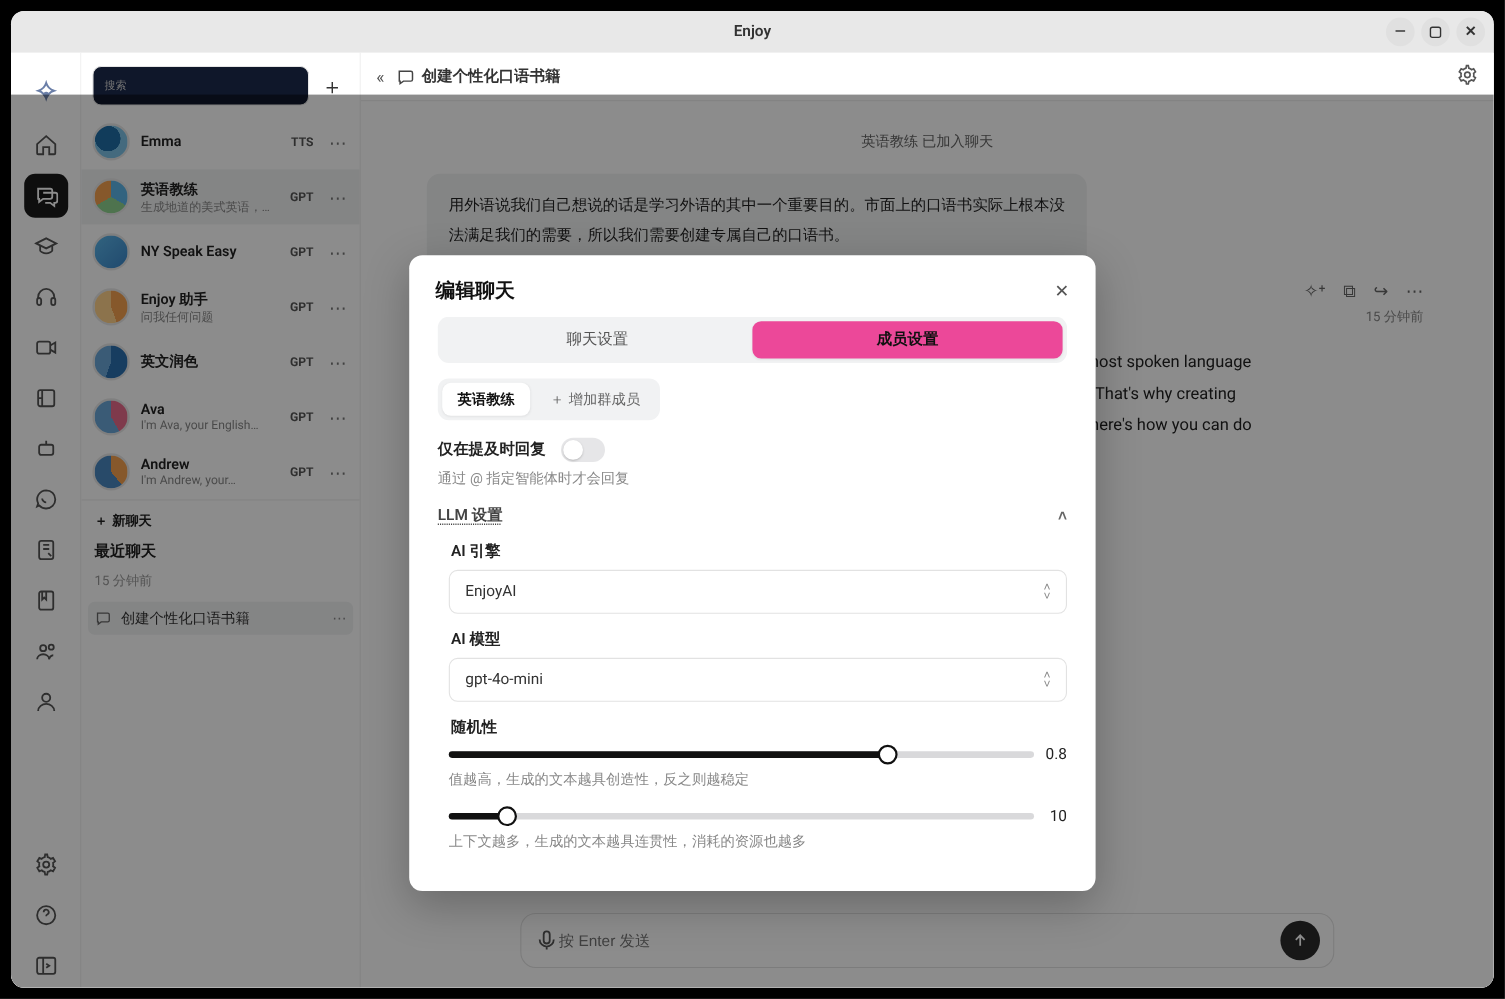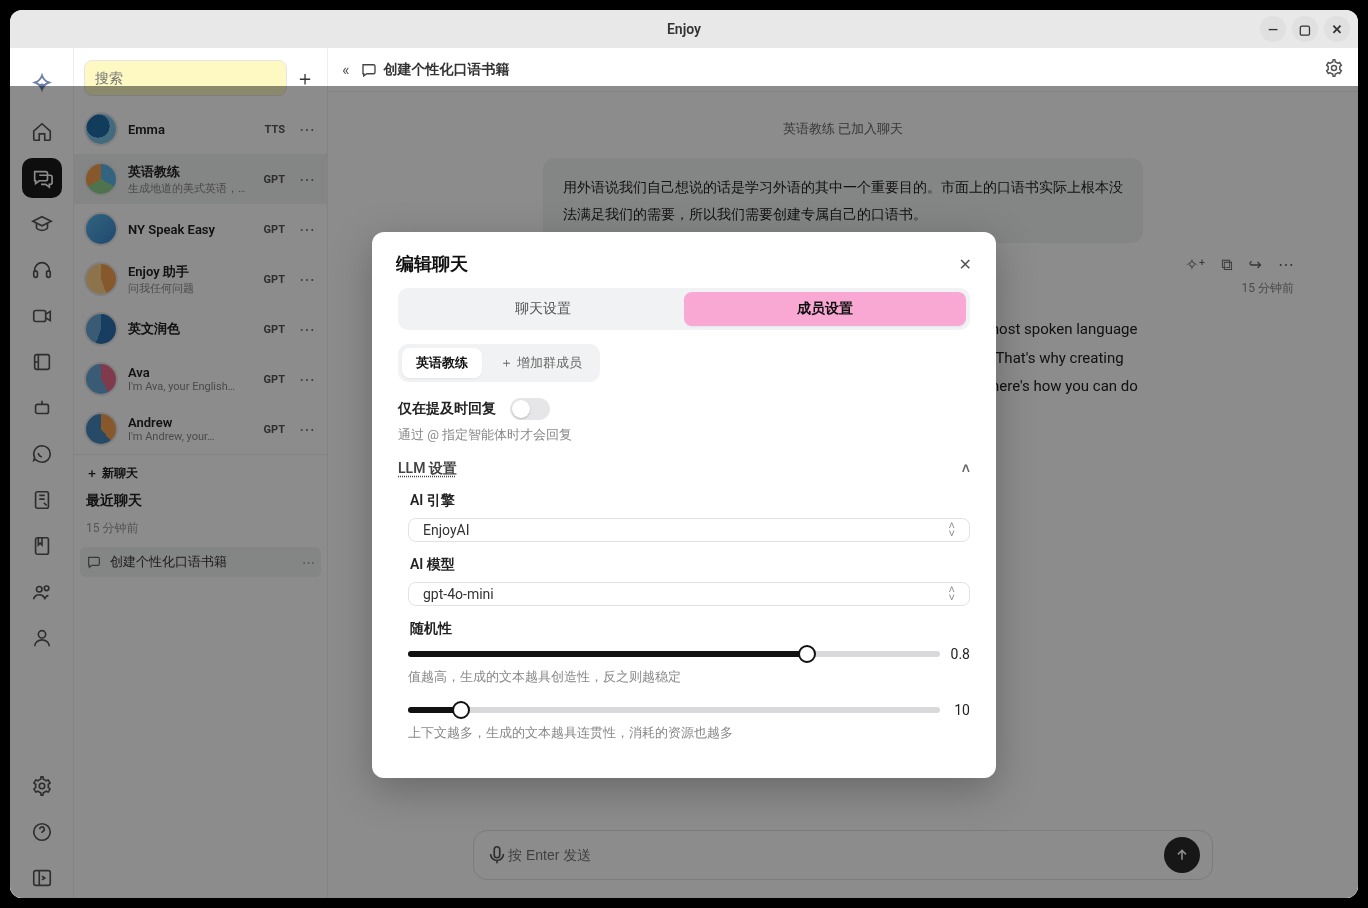--- a/index.html
+++ b/index.html
@@ -53,21 +53,21 @@
   .rail-spacer { flex: 1; }
   .rail svg { width: 22px; height: 22px; }
   .logo svg { width: 28px; height: 28px; }
   .sidebar {
     width: 254px; background: #fff; border-right: 1px solid #eee;
     display: flex; flex-direction: column;
   }
   .search-row { display: flex; padding: 12px 10px 8px; gap: 6px; align-items: center; }
   .search-input {
     flex: 1; height: 36px; border: 1px solid #e5e5e5; border-radius: 8px;
-    padding: 0 10px; font-size: 14px; background: #fef9c3; color: #888;
+    padding: 0 10px; font-size: 10px; background: #0f172a; color: #888;
   }
   .plus-btn {
     width: 30px; height: 30px; display: flex; align-items: center; justify-content: center;
     color: #333; cursor: pointer; font-size: 20px;
   }
   .agent-list { display: flex; flex-direction: column; }
   .agent-item {
     display: flex; align-items: center; padding: 8px 10px; gap: 10px; cursor: pointer;
   }
   .agent-item.selected { background: #f1f2f3; }
@@ -94,21 +94,21 @@
   .recent-more { margin-left: auto; color: #888; }
   .main { flex: 1; display: flex; flex-direction: column; background: #fff; position: relative; }
   .main-header {
     height: 44px; border-bottom: 1px solid #eee; display: flex; align-items: center;
     padding: 0 14px; gap: 10px; color: #333;
   }
   .main-header .title { font-size: 14px; font-weight: 600; display: flex; align-items: center; gap: 6px; }
   .main-header .gear { margin-left: auto; color: #555; cursor:pointer; }
   .chat-area { flex: 1; overflow: auto; padding: 20px 60px; }
   .system-note { text-align: center; color: #666; font-size: 13px; margin: 8px 0 20px; }
-  .bubble-row { display: flex; justify-content: center; margin-bottom: 6px; }
+  .bubble-row { display: flex; justify-content: flex-start; margin-bottom: 6px; }
   .bubble {
     max-width: 600px; background: #f1f2f3; border-radius: 12px; padding: 16px 20px;
     font-size: 14px; color: #222; line-height: 1.9;
   }
   .bubble-toolbar { display: flex; justify-content: flex-end; gap: 16px; color: #666; padding: 6px 4px; }
   .bubble-toolbar span { cursor:pointer; }
   .bubble-time { text-align: right; color: #888; font-size: 12px; padding-right: 4px; }
   .assistant-text {
     max-width: 760px; padding: 18px 4px; font-size: 15px; color: #222; line-height: 1.9;
   }
@@ -142,21 +142,21 @@
   .modal-close { margin-left: auto; color: #555; cursor: pointer; font-size: 16px; }
   .modal-body { padding: 0 24px 20px; overflow-y: auto; flex: 1; position: relative; }
   .modal-body::-webkit-scrollbar { width: 6px; }
   .modal-body::-webkit-scrollbar-thumb { background:#ccc; border-radius:3px; }
   .tab-bar {
     background: #f1f2f3; border-radius: 10px; padding: 4px; display: flex; margin-bottom: 14px;
   }
   .tab {
     flex:1; text-align:center; padding: 8px 0; font-size: 14px; color:#555; border-radius: 8px; cursor:pointer;
   }
-  .tab.active { background: #f9a8d4; color:#111; font-weight: 600; box-shadow: 0 1px 2px rgba(0,0,0,0.06); }
+  .tab.active { background: #ec4899; color:#111; font-weight: 600; box-shadow: 0 1px 2px rgba(0,0,0,0.06); }
   .pill-row {
     background: #f1f2f3; border-radius: 10px; padding: 4px; display: inline-flex; gap: 4px; margin-bottom: 16px;
   }
   .pill {
     padding: 6px 14px; font-size: 13px; border-radius: 8px; color:#666; cursor:pointer;
     display: inline-flex; align-items: center; gap: 4px;
   }
   .pill.active { background:#fff; color:#111; font-weight:600; box-shadow: 0 1px 2px rgba(0,0,0,0.06); }
   .field-row { display:flex; align-items:center; gap: 14px; margin-bottom: 6px; }
   .field-label { font-size: 14px; font-weight: 600; color:#222; }
@@ -169,21 +169,21 @@
   }
   .field-help { font-size: 13px; color:#888; margin-bottom: 16px; }
   .section-header {
     display:flex; align-items:center; font-size:14px; font-weight:600; color:#444;
     margin: 6px 0 14px; cursor:pointer;
   }
   .section-header u { text-decoration: underline dotted; text-underline-offset: 3px; }
   .section-header .chev { margin-left:auto; color:#666; }
   .form-label { font-size:14px; font-weight:600; color:#222; margin: 6px 0 8px; padding-left: 2px; }
   .select {
-    width: 100%; height: 24px; border:1px solid #e2e2e2; border-radius:8px;
+    width: 100%; height: 40px; border:1px solid #e2e2e2; border-radius:8px;
     display:flex; align-items:center; padding: 0 14px; font-size:14px; color:#333;
     margin-bottom: 14px; cursor:pointer; position:relative;
   }
   .select .sort { margin-left:auto; color:#888; font-size:11px; line-height: 0.7; }
   .slider-row { display:flex; align-items:center; gap: 2px; margin: 8px 0 6px; }
   .slider {
     flex:1; height: 6px; border-radius:3px; position:relative;
   }
   .slider-track-bg { position:absolute; inset:0; background:#d9d9db; border-radius:3px; }
   .slider-track-fill { position:absolute; top:0; bottom:0; left:0; background:#111; border-radius:3px; }

